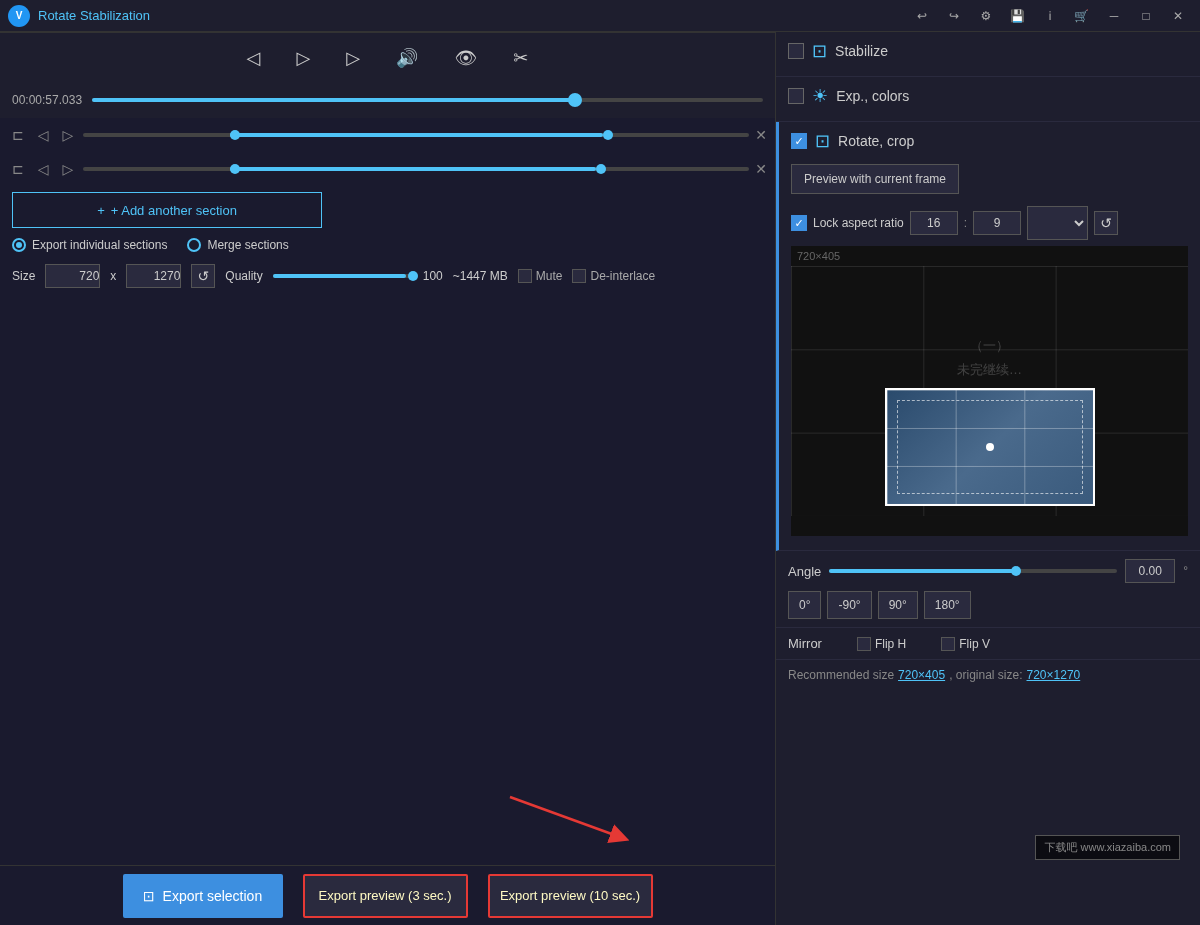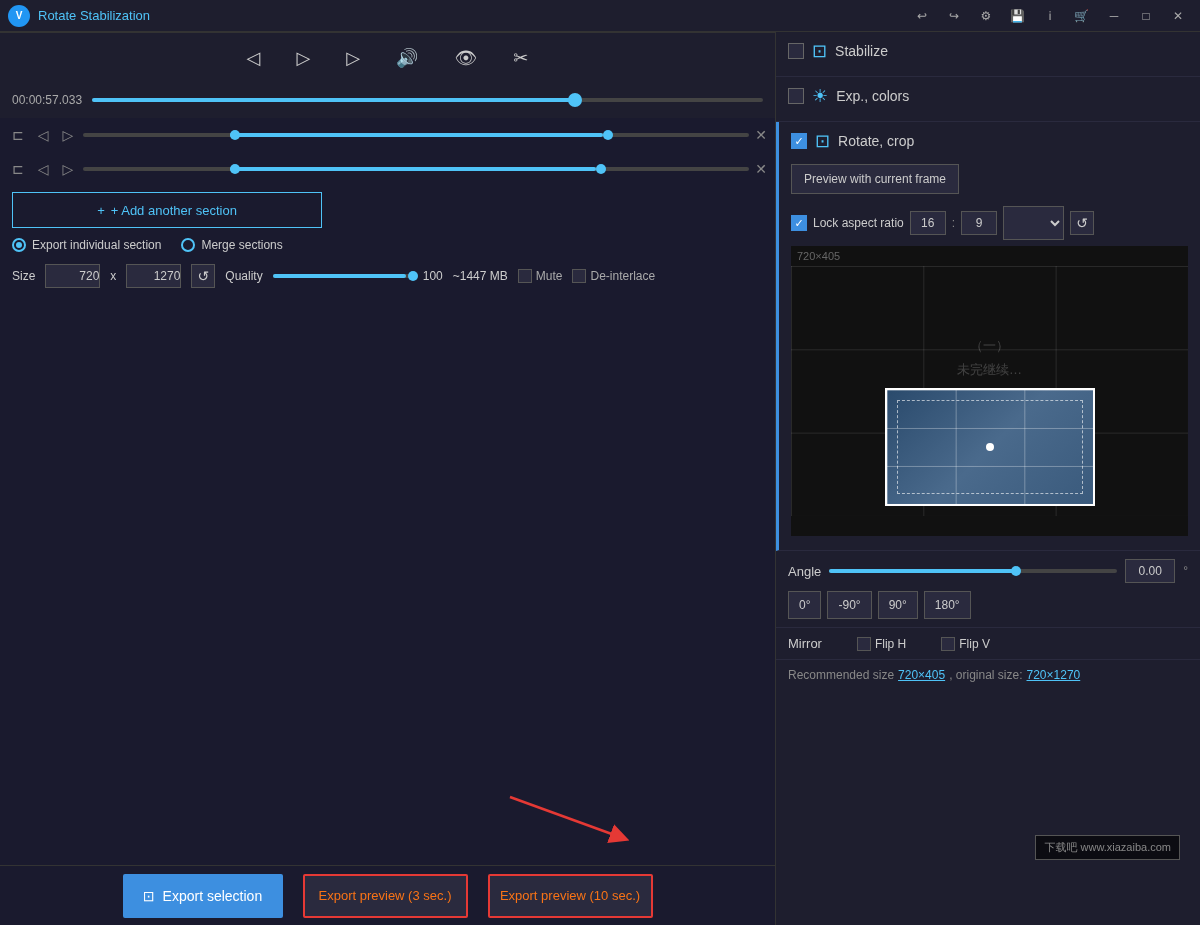--- a/index.html
+++ b/index.html
@@ -343,21 +343,21 @@
       cursor: pointer;
       display: flex; align-items: center; justify-content: center;
       gap: 8px;
       border-radius: 2px;
     }
 
     .export-preview-btn {
       width: 165px; height: 44px;
       background: #2a2a3e;
       border: 2px solid #e53935;
-      color: #f97316;
+      color: #fef9c3;
       font-size: 13px;
       cursor: pointer;
       display: flex; align-items: center; justify-content: center;
       border-radius: 2px;
     }
 
     
     .right-panel {
       flex: 1;
       background: #1e1e2e;
@@ -414,21 +414,21 @@
 
     
     .lock-row {
       display: flex;
       align-items: center;
       gap: 6px;
       margin: 6px 0;
       font-size: 12px;
     }
     .ratio-input {
-      width: 36px; height: 24px;
+      width: 48px; height: 24px;
       background: #2a2a3e;
       border: 1px solid #555;
       color: #ccc;
       text-align: center;
       font-size: 12px;
     }
     .ratio-colon { color: #888; }
     .ratio-select {
       height: 24px;
       background: #2a2a3e;
@@ -710,21 +710,21 @@
     <div class="add-section-bar">
       <button class="add-section-btn">
         <span>+</span>
         <span>+ Add another section</span>
       </button>
     </div>
 
     <div class="export-options-bar">
       <div class="radio-option">
         <div class="radio-dot active"></div>
-        <span>Export individual section</span>
+        <span>Export individual sections</span>
       </div>
       <div class="radio-option">
         <div class="radio-dot"></div>
         <span>Merge sections</span>
       </div>
     </div>
 
     <div class="size-quality-bar">
       <span>Size</span>
       <input class="size-input" type="text" value="720" style="">

